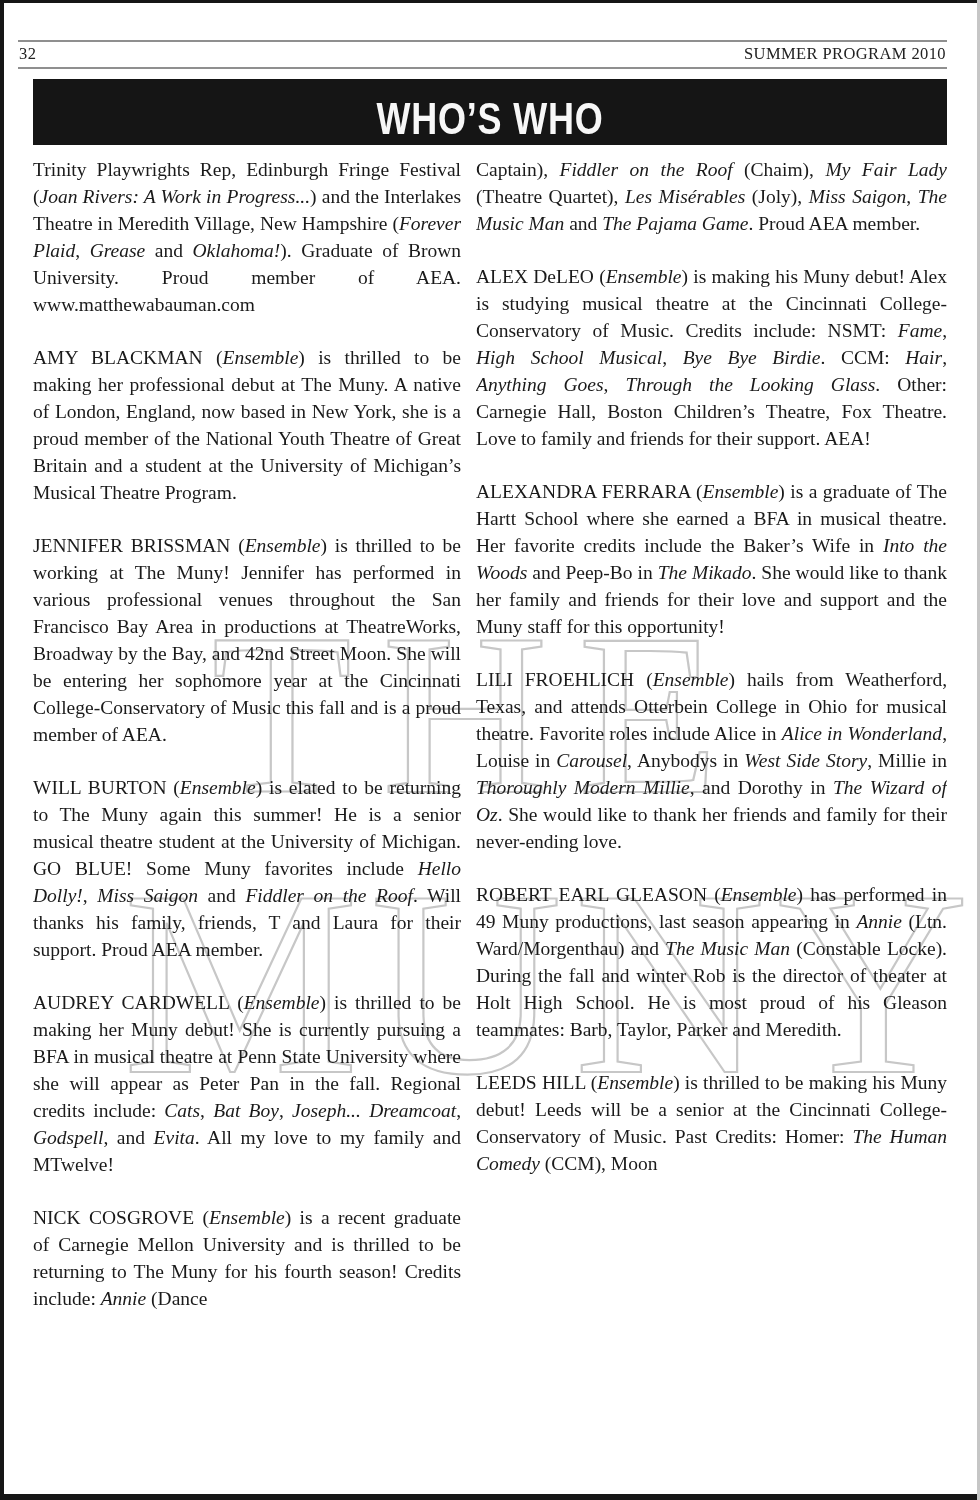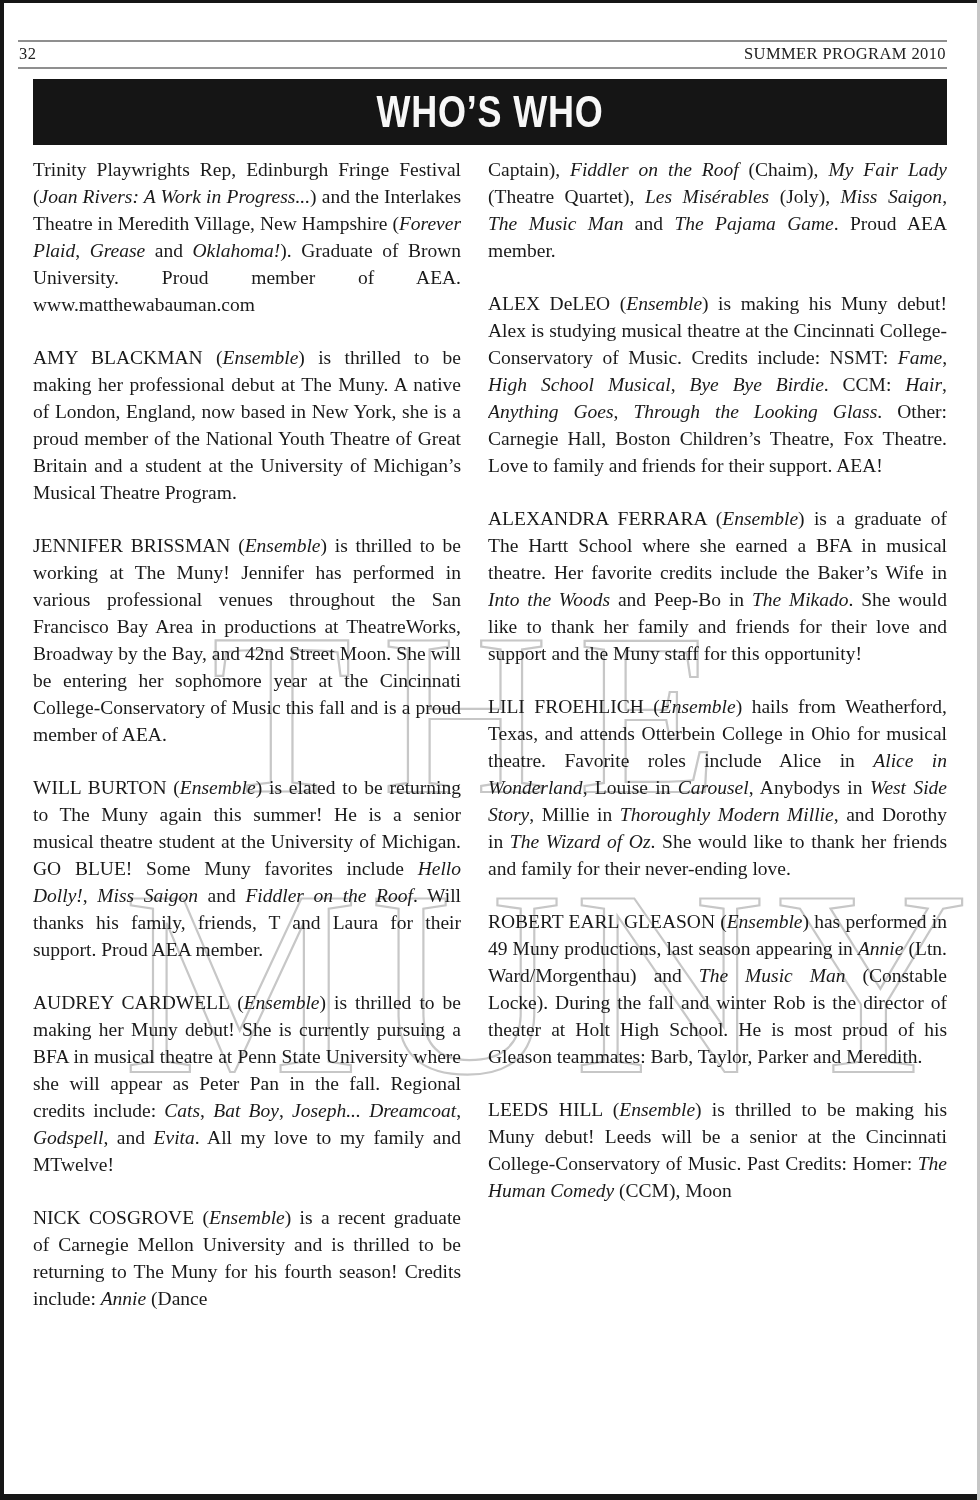--- a/index.html
+++ b/index.html
@@ -26,21 +26,21 @@
   .header-row {
     display: flex; justify-content: space-between; align-items: center;
     padding: 2px 1px 3px 1px;
     font-size: 16.5px; letter-spacing: 0.4px; color: #222;
   }
 
   
   .banner {
     position: absolute; left: 33px; right: 33px; top: 79px; height: 66px;
     background: var(--banner_bg, #151515);
-    display: flex; align-items: center; justify-content: center;
+    display: flex; align-items: flex-end; justify-content: center;
     z-index: 2;
   }
   .banner-text {
     display: inline-block;
     font-family: "Liberation Sans", sans-serif;
     font-weight: 700;
     font-size: 45px;
     color: #f7f7f7;
     letter-spacing: 1px;
     transform: scaleX(0.8);
@@ -55,21 +55,21 @@
     stroke: var(--wm, #c7c7c7);
     stroke-width: 2.2;
     text-anchor: middle;
   }
   .wm1 { font-size: 230px; letter-spacing: 30px; }
   .wm2 { font-size: 265px; letter-spacing: 12px; }
 
   
   .columns {
     position: absolute; left: 33px; right: 33px; top: 156px; bottom: 12px;
-    display: flex; gap: 27px;
+    display: flex; gap: 15px;
     z-index: 1;
   }
   .col { overflow: hidden; }
   .col-left  { width: 428px; flex: none; }
   .col-right { flex: 1; }
   p.bio {
     margin: 0 0 26px 0;
     font-size: 19.5px;
     line-height: 27px;
     text-align: justify;

